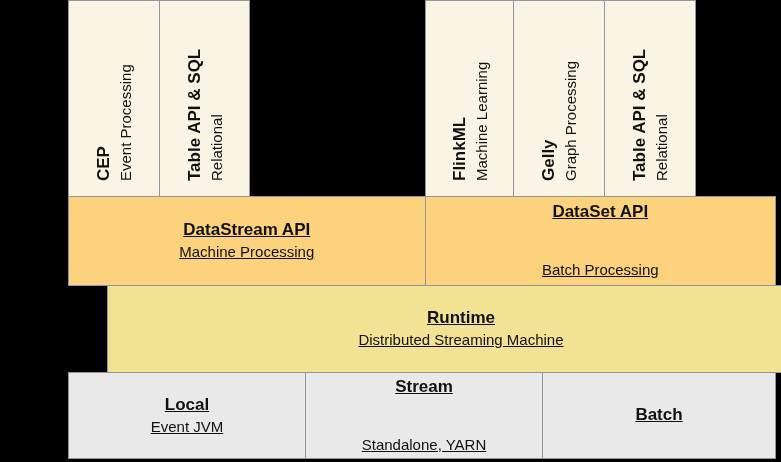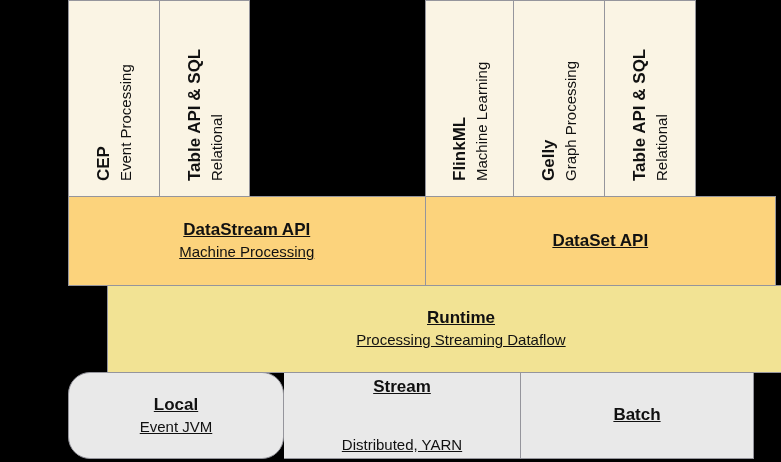--- a/index.html
+++ b/index.html
@@ -94,21 +94,21 @@
   .api-box-stream { width: 357.5px; }
   .api-box-batch  { width: 350.5px; }
 
   
   .row-runtime { top: 284.5px; height: 88.5px; padding-left: 39px; }
   .runtime-box { width: 708px; background: #f2e394; }
 
   
   .row-deploy { top: 371.5px; height: 87.5px; }
   .deploy-box { background: #e9e9e9; }
-  .deploy-box-local   { width: 216px; border-radius: 22px; }
+  .deploy-box-local   { width: 238px; }
   .deploy-box-cluster { width: 237px; }
   .deploy-box-cloud   { width: 233px; }
 </style>
 </head>
 <body>
 
 <div class="canvas">
   <div class="stack">
 
     <div class="row row-libs">
@@ -148,38 +148,39 @@
       </div>
     </div>
 
     <div class="row row-apis">
       <div class="box api-box api-box-stream">
         <div class="title">DataStream API</div>
         <div class="subtitle">Machine Processing</div>
       </div>
       <div class="box api-box api-box-batch">
         <div class="title">DataSet API</div>
+        <div class="subtitle">Batch Processing</div>
       </div>
     </div>
 
     <div class="row row-runtime">
       <div class="box runtime-box">
         <div class="title">Runtime</div>
-        <div class="subtitle">Processing Streaming Dataflow</div>
+        <div class="subtitle">Distributed Streaming Machine</div>
       </div>
     </div>
 
     <div class="row row-deploy">
       <div class="box deploy-box deploy-box-local">
         <div class="title">Local</div>
         <div class="subtitle">Event JVM</div>
       </div>
       <div class="box deploy-box deploy-box-cluster">
         <div class="title">Stream</div>
-        <div class="subtitle">Distributed, YARN</div>
+        <div class="subtitle">Standalone, YARN</div>
       </div>
       <div class="box deploy-box deploy-box-cloud">
         <div class="title">Batch</div>
       </div>
     </div>
 
   </div>
 </div>
 
 </body></html>

